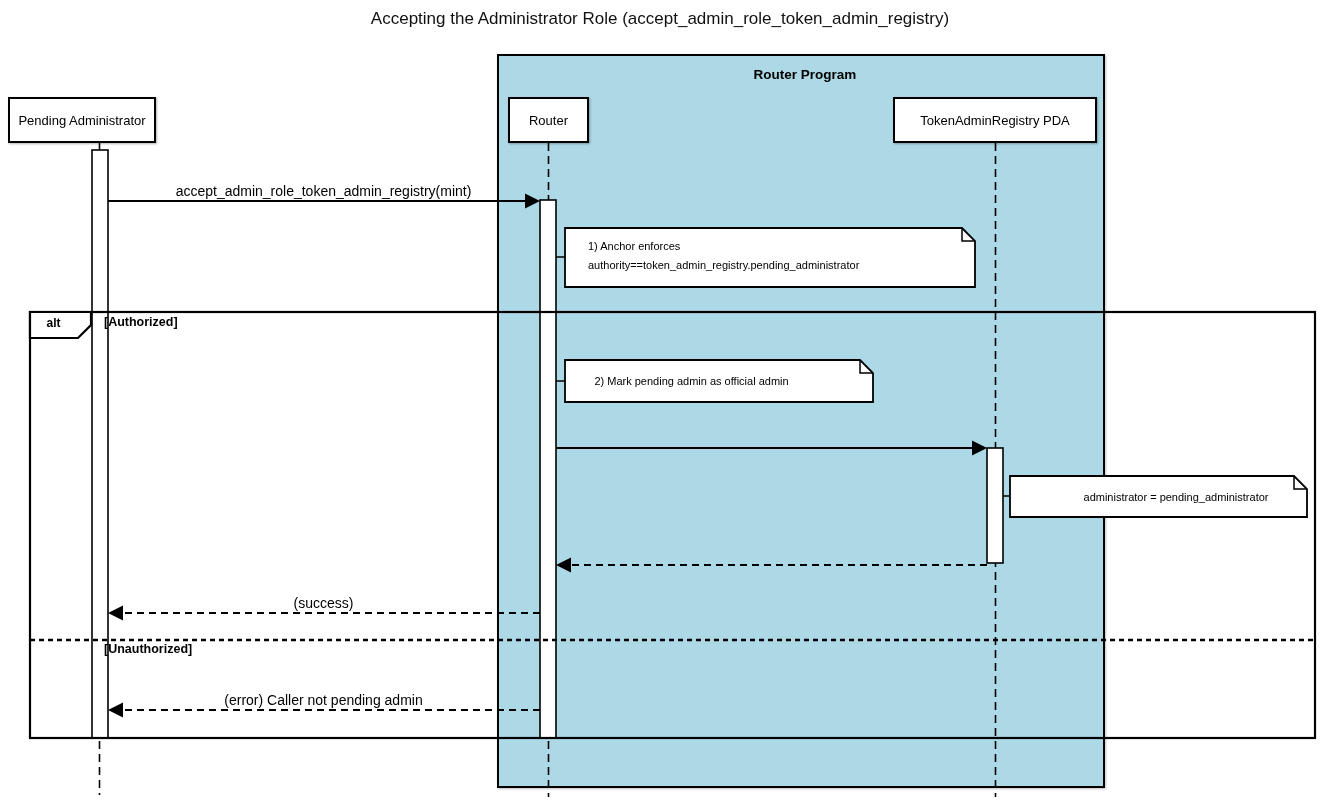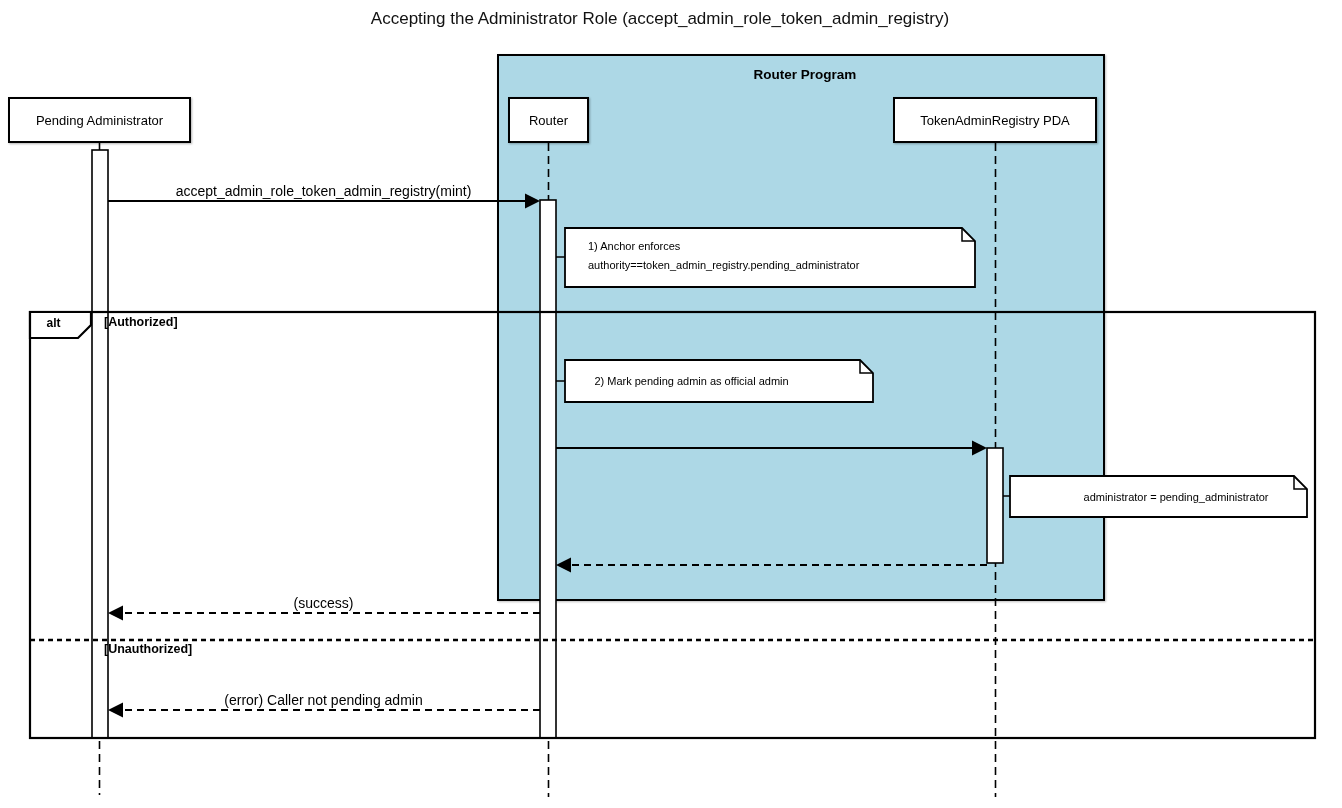--- a/index.html
+++ b/index.html
@@ -13,41 +13,41 @@
     overflow: hidden;
   }
   .abs { position: absolute; }
   .title {
     left: 0; top: 9px; width: 1320px;
     text-align: center;
     font-size: 17px;
     color: #111;
   }
   .program-frame {
-    left: 497px; top: 54px; width: 608px; height: 547px;
+    left: 497px; top: 54px; width: 608px; height: 734px;
     border: 2px solid #000;
     box-sizing: border-box;
     box-shadow: 1px 1px 2px rgba(0,0,0,0.25);
     padding-left: 8px;
   }
   .program-label {
     width: 100%; text-align: center;
     padding-top: 11px;
     font-size: 13.5px; font-weight: bold;
   }
   .participant {
     background: #fff;
     border: 2px solid #000;
     box-sizing: border-box;
     display: flex; align-items: center; justify-content: center;
     font-size: 13px;
     box-shadow: 1px 1px 2px rgba(0,0,0,0.3);
     z-index: 5;
   }
-  .p-pending { left: 8px; top: 97px; width: 183px; height: 46px; }
+  .p-pending { left: 8px; top: 97px; width: 148px; height: 46px; }
   .p-router  { left: 508px; top: 97px; width: 81px; height: 46px; }
   .p-pda     { left: 893px; top: 97px; width: 204px; height: 46px; }
   svg.layer { left: 0; top: 0; z-index: 3; }
   .msg-label {
     left: 107px; width: 433px;
     text-align: center;
     font-size: 14px;
     z-index: 6;
   }
   .lbl-call    { top: 183px; }

